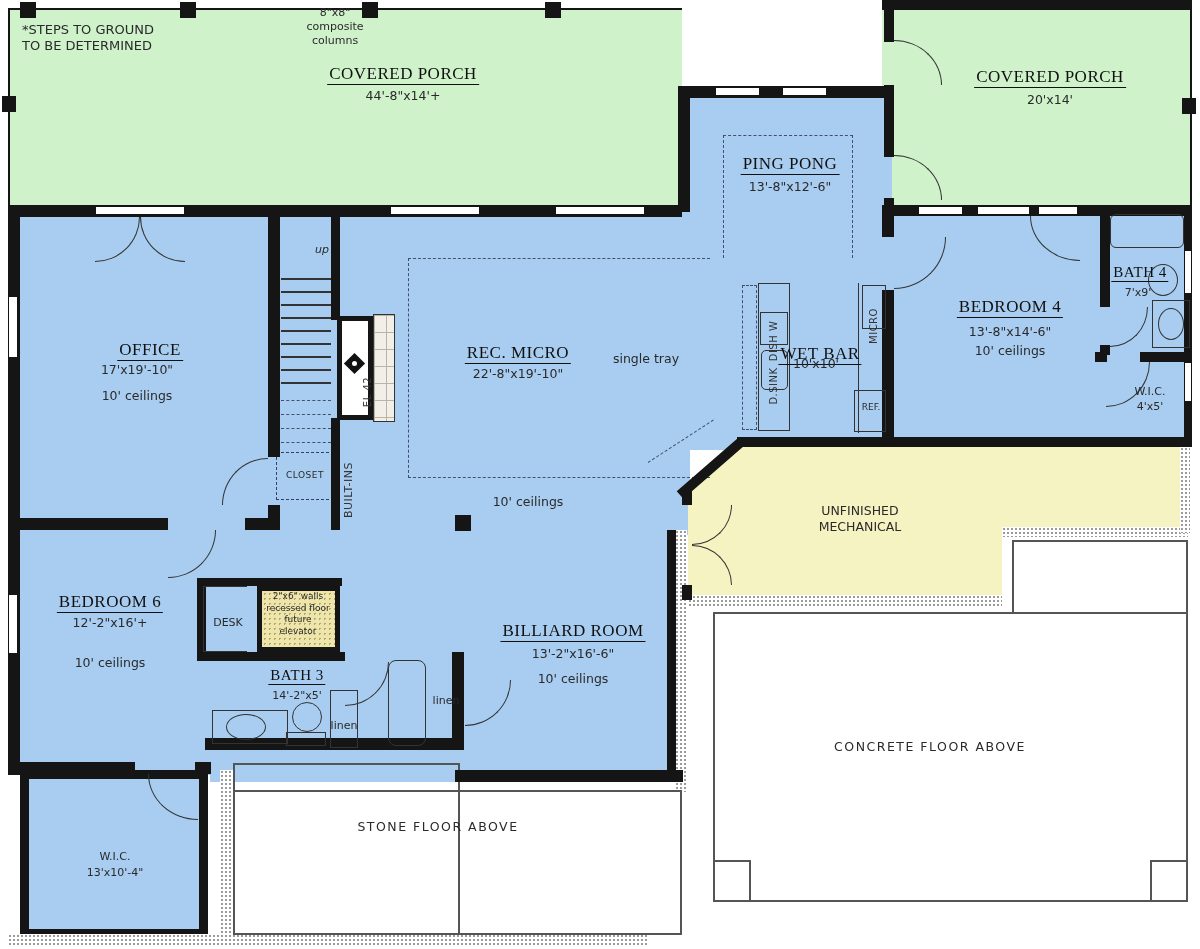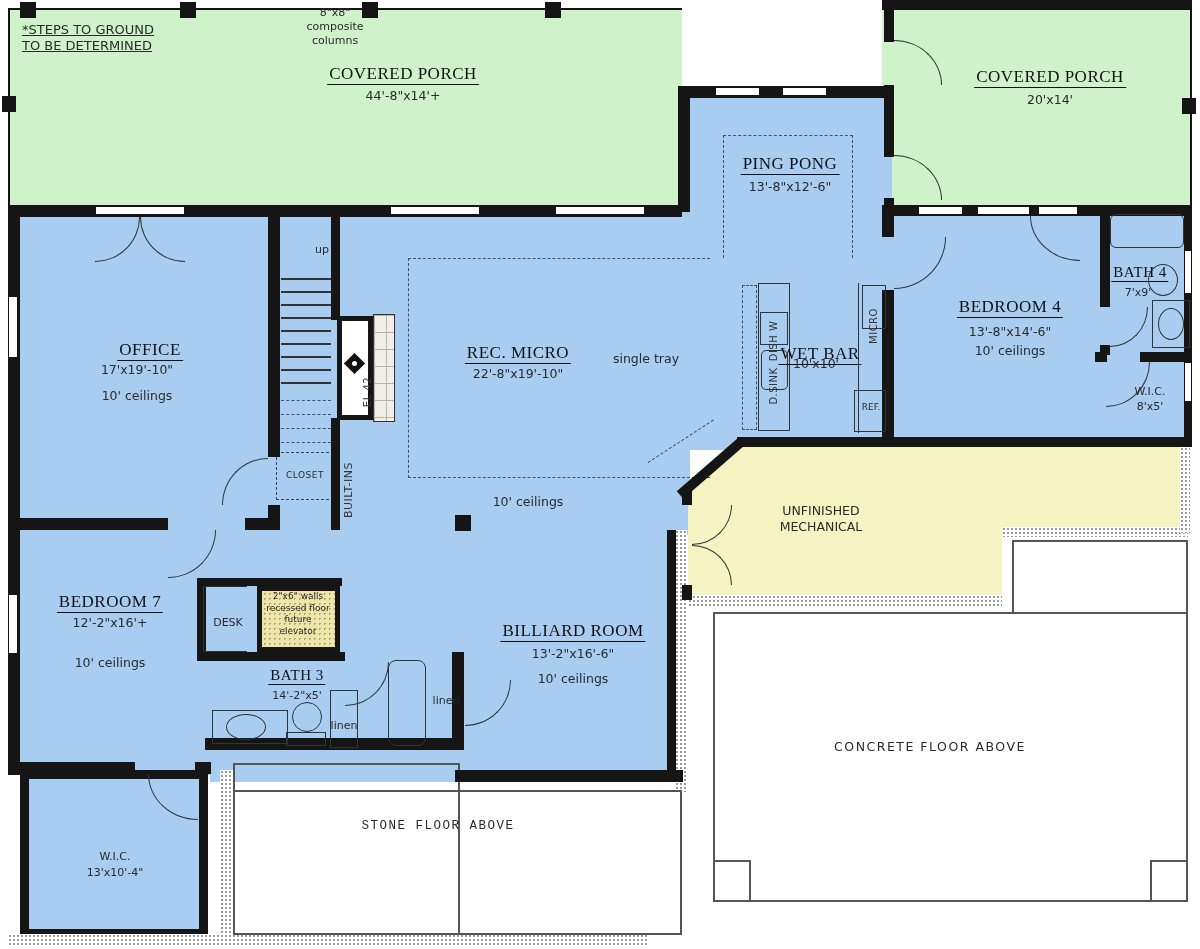--- a/index.html
+++ b/index.html
@@ -31,21 +31,21 @@
   .pre{white-space:pre-line;}
   .title{font-family:"Liberation Serif",serif;font-size:17px;letter-spacing:.5px;color:#101010;
          border-bottom:1.6px solid #101010;padding:0 2px 1px 2px;}
   .small{font-size:11px;}
   .tiny{font-size:9px;}
   .vtext{writing-mode:vertical-rl;transform:rotate(180deg) translateY(50%);transform-origin:center;
          position:absolute;font-size:10px;color:#333;letter-spacing:.5px;white-space:nowrap;}
   .stone{background:#f2efe9;
     background-image:linear-gradient(#b9b4a8 1px,transparent 1px),linear-gradient(90deg,#b9b4a8 1px,transparent 1px);
     background-size:12px 17px;border:1.5px solid #333;box-sizing:border-box;}
-  .left{transform:none;text-align:left;text-decoration:underline;}
+  .left{transform:none;text-align:left;}
 </style>
 </head>
 <body>
 
 <div id="plan">
 
   <div class="f fill-green" style="left:10px;top:8px;width:672px;height:204px;"></div>
   <div class="f fill-green" style="left:882px;top:2px;width:310px;height:210px;"></div>
   <div class="f fill-blue" style="left:682px;top:88px;width:210px;height:130px;"></div>
   <div class="f fill-blue" style="left:8px;top:210px;width:884px;height:240px;"></div>
@@ -222,26 +222,26 @@
   <div class="lbl" style="left:816px;top:356px;">10'x10'</div>
 
   <div class="lbl" style="left:1010px;top:296px;"><span class="title">BEDROOM 4</span></div>
   <div class="lbl" style="left:1010px;top:324px;">13'-8"x14'-6"</div>
   <div class="lbl" style="left:1010px;top:343px;">10' ceilings</div>
 
   <div class="lbl" style="left:1140px;top:263px;"><span class="title" style="font-size:15px;">BATH 4</span></div>
   <div class="lbl small" style="left:1138px;top:286px;">7'x9'</div>
 
   <div class="lbl small" style="left:1150px;top:385px;">W.I.C.</div>
-  <div class="lbl small" style="left:1150px;top:400px;">8'x5'</div>
-
-  <div class="lbl pre" style="left:821px;top:503px;">UNFINISHED
+  <div class="lbl small" style="left:1150px;top:400px;">4'x5'</div>
+
+  <div class="lbl pre" style="left:860px;top:503px;">UNFINISHED
 MECHANICAL</div>
 
-  <div class="lbl" style="left:110px;top:591px;"><span class="title">BEDROOM 7</span></div>
+  <div class="lbl" style="left:110px;top:591px;"><span class="title">BEDROOM 6</span></div>
   <div class="lbl" style="left:110px;top:615px;">12'-2"x16'+</div>
   <div class="lbl" style="left:110px;top:655px;">10' ceilings</div>
 
   <div class="lbl small" style="left:228px;top:616px;">DESK</div>
   <div class="lbl pre tiny" style="left:298px;top:591px;line-height:1.3;">2"x6" walls
 recessed floor
 future
 elevator</div>
 
   <div class="lbl" style="left:297px;top:666px;"><span class="title" style="font-size:15px;">BATH 3</span></div>
@@ -250,20 +250,20 @@
   <div class="lbl small" style="left:344px;top:719px;">linen</div>
   <div class="lbl small" style="left:446px;top:694px;">linen</div>
 
   <div class="lbl" style="left:573px;top:620px;"><span class="title">BILLIARD ROOM</span></div>
   <div class="lbl" style="left:573px;top:646px;">13'-2"x16'-6"</div>
   <div class="lbl" style="left:573px;top:671px;">10' ceilings</div>
 
   <div class="lbl small" style="left:115px;top:850px;">W.I.C.</div>
   <div class="lbl small" style="left:115px;top:866px;">13'x10'-4"</div>
 
-  <div class="lbl" style="left:438px;top:819px;letter-spacing:1.5px;font-family:Liberation Mono, monospace;">STONE FLOOR ABOVE</div>
+  <div class="lbl" style="left:438px;top:819px;letter-spacing:1.5px;">STONE FLOOR ABOVE</div>
   <div class="lbl" style="left:930px;top:739px;letter-spacing:1.5px;">CONCRETE FLOOR ABOVE</div>
 
-  <div class="lbl small" style="left:322px;top:243px;">up</div>
+  <div class="lbl small" style="left:322px;top:243px;font-style:italic;">up</div>
   <div class="lbl tiny" style="left:305px;top:470px;letter-spacing:.5px;">CLOSET</div>
   <div class="vtext" style="left:342px;top:490px;font-size:11px;">BUILT-INS</div>
 
 </div>
 
 </body></html>

